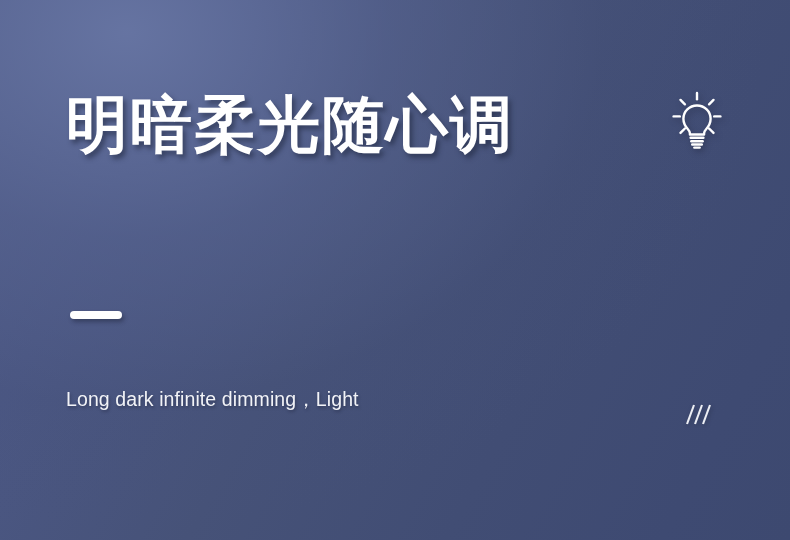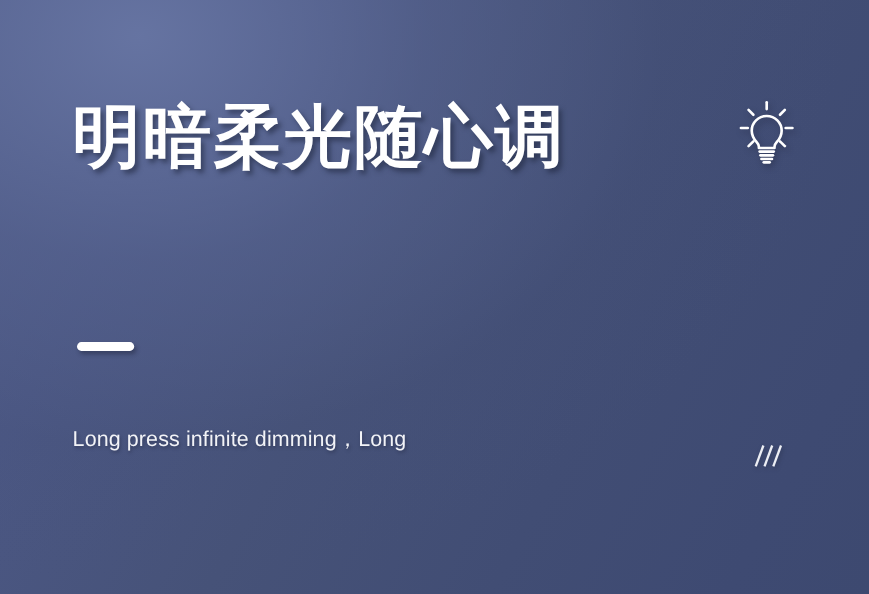--- a/index.html
+++ b/index.html
@@ -112,21 +112,21 @@
 
 <div id="banner">
 
   <div class="headline">
     <span class="line">明暗柔光随心调</span>
   </div>
 
   <div class="divider"></div>
 
   <div class="subtitle">
-    <span class="line">Long press infinite dimming，Long</span>
+    <span class="line">Long dark infinite dimming，Light</span>
   </div>
 
   <div class="bulb-icon">
     <svg viewBox="0 0 68 68" xmlns="http://www.w3.org/2000/svg" fill="none" stroke="#ffffff" stroke-width="2.4" stroke-linecap="round" stroke-linejoin="round">
 
       <path d="M34 17.5 c-7.7 0 -13.6 6.0 -13.6 13.3 c0 4.6 2.3 8.0 4.5 10.4 c1.3 1.4 2.0 2.6 2.0 4.1 l0 1.2 l14.2 0 l0 -1.2 c0 -1.5 0.7 -2.7 2.0 -4.1 c2.2 -2.4 4.5 -5.8 4.5 -10.4 c0 -7.3 -5.9 -13.3 -13.6 -13.3 z"></path>
 
       <path d="M27.6 49.8 l12.8 0"></path>
       <path d="M28.3 53.2 l11.4 0"></path>
       <path d="M29.2 56.5 l9.6 0"></path>

